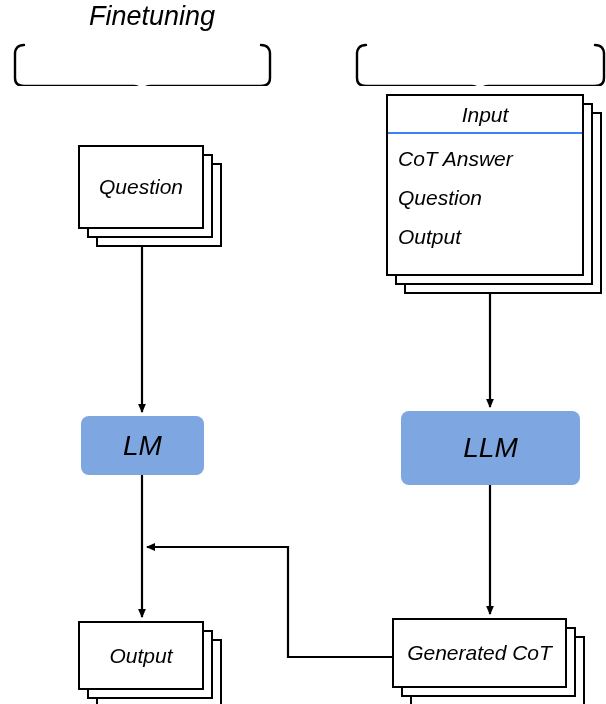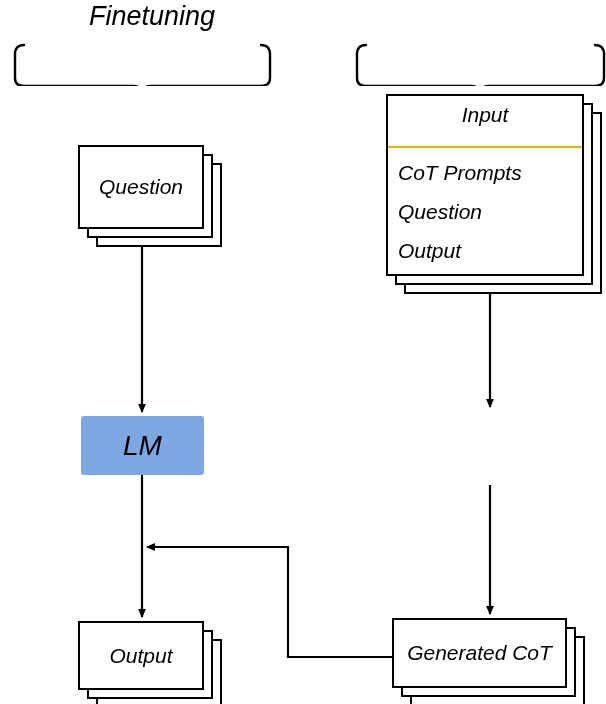--- a/index.html
+++ b/index.html
@@ -119,42 +119,42 @@
   }
   #stack-input .layer-1 { left: 18px; top: 18px; width: 198px; height: 182px; }
   #stack-input .layer-2 { left: 9px;  top: 9px;  width: 198px; height: 182px; }
   #stack-input .card {
     width: 198px;
     height: 182px;
     display: block;
     padding: 0;
   }
   .input-header {
-    height: 52px;
+    height: 38px;
     line-height: 38px;
     text-align: center;
     font-size: 21px;
-    border-bottom: 2px solid #eab308;
+    border-bottom: 2px solid #3b82f6;
     box-sizing: border-box;
   }
   .input-rows {
     padding: 7px 0 0 10px;
   }
   .input-row {
     font-size: 21px;
     line-height: 22px;
     padding: 7px 0 10px 0;
     text-align: left;
     white-space: nowrap;
   }
 
   
   .model-box {
     position: absolute;
-    border-radius: 3px;
+    border-radius: 8px;
     display: flex;
     align-items: center;
     justify-content: center;
     font-size: 28px;
     color: #000000;
     white-space: nowrap;
   }
   #model-lm {
     left: 69px;
     top: 416px;
@@ -217,27 +217,28 @@
     <div class="layer layer-2"></div>
     <div class="card">Output</div>
   </div>
 
   <div class="stack" id="stack-input">
     <div class="layer layer-1"></div>
     <div class="layer layer-2"></div>
     <div class="card">
       <div class="input-header">Input</div>
       <div class="input-rows">
-        <div class="input-row">CoT Prompts</div>
+        <div class="input-row">CoT Answer</div>
         <div class="input-row">Question</div>
         <div class="input-row">Output</div>
       </div>
     </div>
   </div>
 
+  <div class="model-box" id="model-llm" style="background:#7EA6E0;">LLM</div>
 
   <div class="stack" id="stack-generated-cot">
     <div class="layer layer-1"></div>
     <div class="layer layer-2"></div>
     <div class="card">Generated CoT</div>
   </div>
 
 </div>
 
 </body></html>

